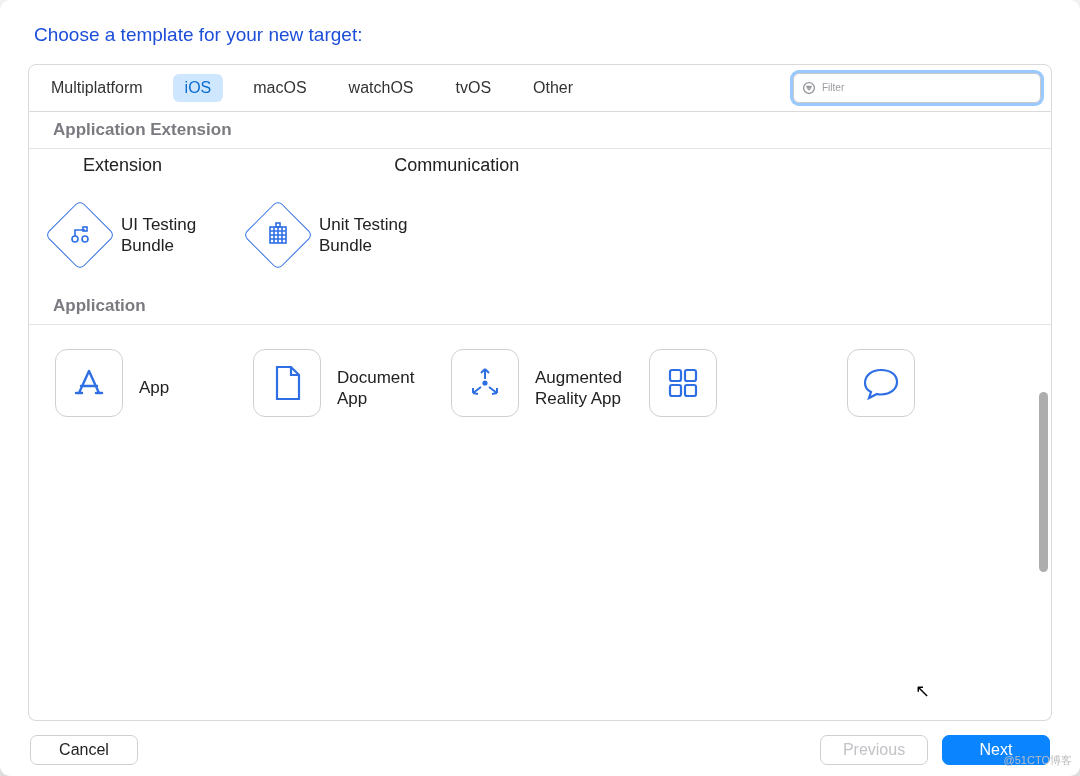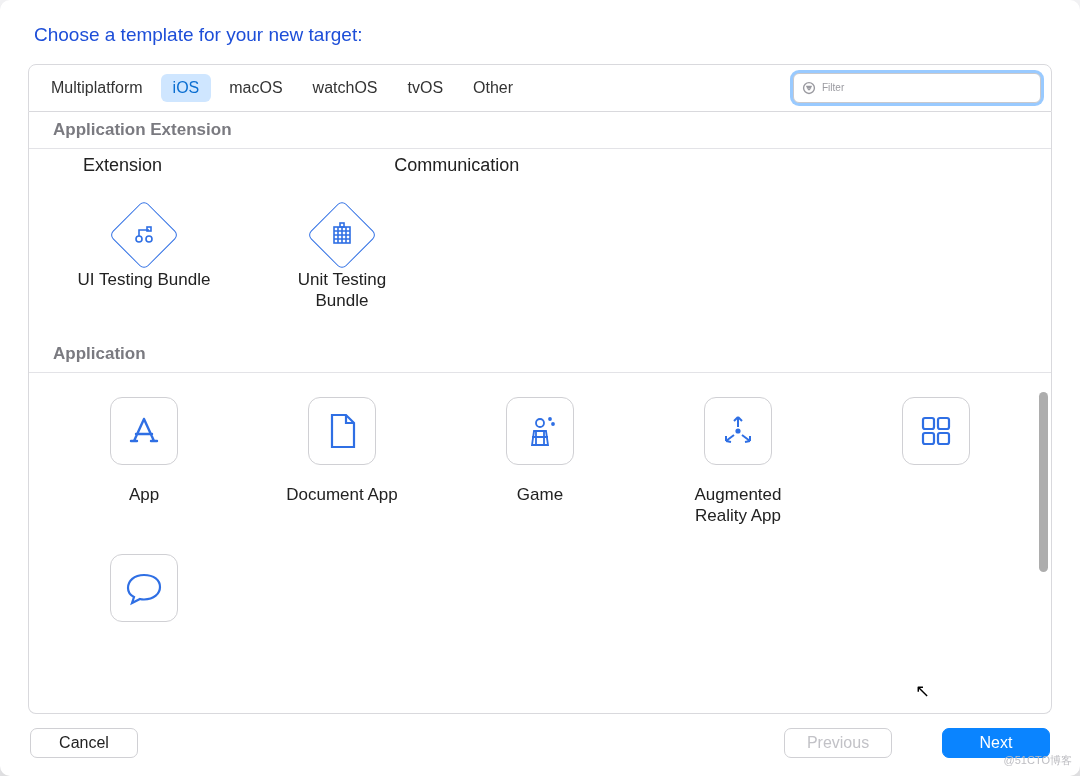--- a/index.html
+++ b/index.html
@@ -5,21 +5,21 @@
   * { box-sizing: border-box; margin: 0; padding: 0; }
   html, body { width: 1080px; height: 776px; font-family: -apple-system, "Helvetica Neue", Arial, sans-serif; background: #f5f5f7; }
   .sheet {
     width: 1080px; height: 776px; background: #fff; border-radius: 10px;
     box-shadow: 0 30px 60px rgba(0,0,0,0.2); display: flex; flex-direction: column;
     position: relative; overflow: hidden;
   }
   .prompt { font-size: 19px; color: #1d4ed8; padding: 24px 34px 18px; }
   .tabbar {
     margin: 0 28px; border: 1px solid #d9d9dd; border-radius: 8px 8px 0 0;
-    display: flex; align-items: center; padding: 6px 10px; gap: 6px; height: 48px;
+    display: flex; align-items: center; padding: 6px 10px; gap: 18px; height: 48px;
   }
   .tab { font-size: 16px; color: #333; padding: 5px 12px; border-radius: 6px; cursor: default; }
   .tab.selected { background: #cfe6ff; color: #0a6ed1; }
   .spacer { flex: 1; }
   .filter-wrap {
     display: flex; align-items: center; gap: 6px; width: 248px; height: 30px;
     border: 1px solid #c9c9cd; border-radius: 6px; padding: 0 8px; color: #9a9aa0;
     box-shadow: 0 0 0 3px rgba(0,122,255,0.4); background: #fff;
   }
   .filter-icon-svg { width: 14px; height: 14px; stroke: #9a9aa0; fill: none; stroke-width: 1.6; }
@@ -34,43 +34,43 @@
     font-size: 17px; font-weight: 600; color: #7a7a80; padding: 8px 24px 8px;
     border-bottom: 1px solid #e3e3e7;
   }
   .section-sub { display: flex; padding: 6px 24px 10px; font-size: 18px; color: #222; }
   .section-sub .col { flex: 1; padding-left: 30px; }
   .section-sub .col:first-child { padding-left: 30px; }
   .tpl-grid {
     display: grid; grid-template-columns: repeat(5, 1fr);
     padding: 18px 20px 22px; gap: 18px 8px;
   }
-  .tpl-item { display: flex; flex-direction: column; align-items: center; text-align: center; cursor: default; }
+  .tpl-item { display: flex; flex-direction: row; align-items: center; text-align: left; cursor: default; }
   .tpl-icon {
     width: 68px; height: 68px; border: 1px solid #d0d0d4; border-radius: 12px; background: #fff;
     display: flex; align-items: center; justify-content: center; margin-bottom: 10px;
   }
   .tpl-icon svg { stroke: #2f6fe4; }
   .tpl-label { font-size: 17px; color: #222; line-height: 1.25; padding: 3px 10px; border-radius: 5px; min-height: 24px; white-space: pre-line; }
   .tpl-item.selected .tpl-icon-wrap {
     background: #b9d7ff; border-radius: 10px; padding: 6px;
   }
   .tpl-icon-wrap { padding: 6px; border-radius: 10px; }
   .tpl-item.selected .tpl-label { background: #0a62ff; color: #fff; font-weight: 500; }
   .scrollbar-track { position: absolute; right: 3px; top: 280px; width: 9px; height: 260px; background: transparent; }
   .scrollbar-thumb { width: 9px; height: 180px; background: rgba(0,0,0,0.32); border-radius: 5px; }
   .footer {
-    display: flex; align-items: flex-start; gap: 30px; padding: 14px 30px 18px; margin-top: auto;
+    display: flex; align-items: flex-start; gap: 14px; padding: 14px 30px 11px; margin-top: auto;
   }
   .btn {
     height: 30px; min-width: 108px; padding: 0 18px; font-size: 16px; border-radius: 7px;
     border: 1px solid #d0d0d4; background: #fff; color: #222; display: inline-flex; align-items: center; justify-content: center;
     cursor: default;
   }
-  .btn.primary { background: #0a84ff; border-color: #0a84ff; color: #fff; font-weight: 500; margin-left: 20px; }
+  .btn.primary { background: #0a84ff; border-color: #0a84ff; color: #fff; font-weight: 500; }
   .btn.disabled { color: #c2c2c7; }
   .cursor { position: absolute; right: 150px; bottom: 74px; font-size: 18px; color: #000; pointer-events: none; }
   .watermark { position: absolute; right: 8px; bottom: 8px; font-size: 11px; color: #bdbdc2; margin-top: 28px; }
   .diamond {
     width: 50px; height: 50px; border: 1.5px solid #2f6fe4; transform: rotate(45deg);
     display: flex; align-items: center; justify-content: center; border-radius: 6px;
   }
   .diamond-inner { transform: rotate(-45deg); }
 </style>
 </head>
@@ -153,33 +153,20 @@
             <svg width="36" height="40" viewBox="0 0 36 40" fill="none" stroke="#2f6fe4" stroke-width="2.2">
               <path d="M8 4 H22 L30 12 V36 H8 Z M22 4 V12 H30"></path>
             </svg>
           </div>
             </div>
           <div class="tpl-label">Document App</div>
         </div>
         <div class="tpl-item">
           <div class="tpl-icon-wrap">
               <div class="tpl-icon">
-            <svg width="40" height="40" viewBox="0 0 40 40" fill="none" stroke="#2f6fe4" stroke-width="1.8">
-              <circle cx="20" cy="12" r="4"></circle>
-                  <path d="M14 20 H26 L28 34 H12 Z M16 20 V34 M24 20 V34 M12 26 H28"></path>
-              <circle cx="30" cy="8" r="1" fill="#2f6fe4"></circle>
-                  <circle cx="33" cy="13" r="1" fill="#2f6fe4"></circle>
-            </svg>
-          </div>
-            </div>
-          <div class="tpl-label">Game</div>
-        </div>
-        <div class="tpl-item">
-          <div class="tpl-icon-wrap">
-              <div class="tpl-icon">
             <svg width="40" height="40" viewBox="0 0 40 40" fill="none" stroke="#2f6fe4" stroke-width="2">
               <path d="M20 6 V16 M20 6 L16 10 M20 6 L24 10"></path>
               <path d="M8 30 L16 24 M8 30 L8 25 M8 30 L13 31"></path>
               <path d="M32 30 L24 24 M32 30 L32 25 M32 30 L27 31"></path>
               <circle cx="20" cy="20" r="1.6" fill="#2f6fe4"></circle>
             </svg>
           </div>
             </div>
           <div class="tpl-label">Augmented
 Reality App</div>

